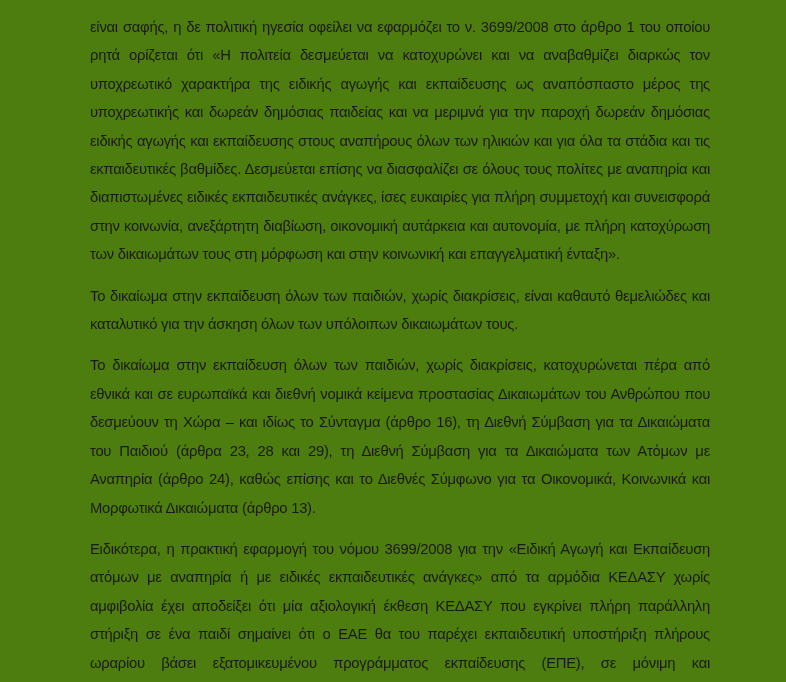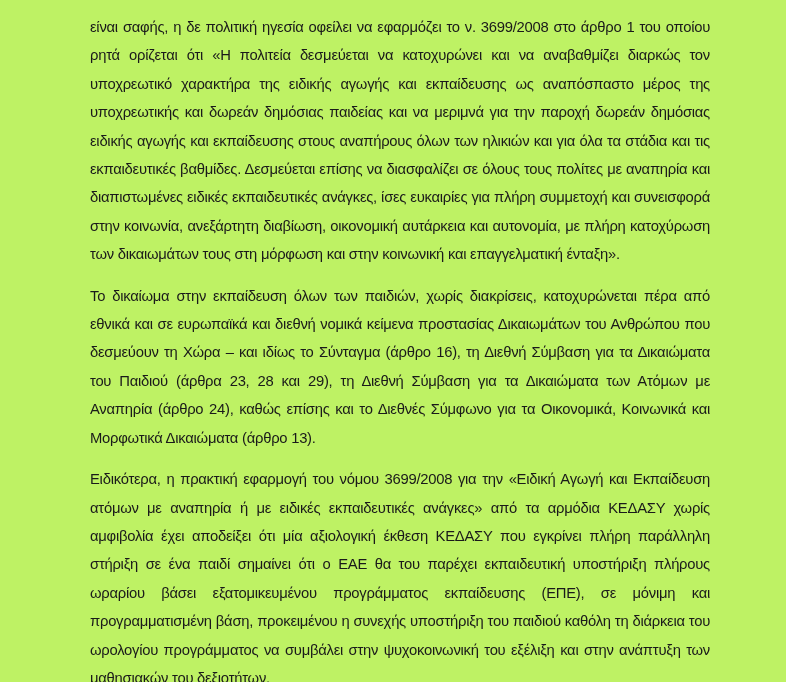--- a/index.html
+++ b/index.html
@@ -11,21 +11,21 @@
     height: 682px;
     overflow: hidden;
     background: #ffffff;
     font-family: "Liberation Sans", "DejaVu Sans", sans-serif;
   }
   .page {
     box-sizing: border-box;
     width: 786px;
     height: 682px;
     padding: 13px 76px 0 90px;
-    background: #bef264;
+    background: #4d7c0f;
   }
   .doc-body p {
     margin: 0 0 13px 0;
     font-size: 14.8px;
     letter-spacing: -0.25px;
     line-height: 28.4px;
     color: #1a1a1a;
     text-align: justify;
     text-justify: inter-word;
   }
@@ -35,16 +35,17 @@
   .doc-body .run-bold {
     font-weight: normal;
   }
 </style>
 </head>
 <body style="background: rgb(255, 255, 255);">
 
 <main class="page">
   <div class="doc-body" id="doc-body">
       <p style="color: rgb(26, 26, 26);"><span class="run">είναι σαφής, η δε πολιτική ηγεσία οφείλει να εφαρμόζει το ν. 3699/2008 στο άρθρο 1 του οποίου ρητά ορίζεται ότι «Η πολιτεία δεσμεύεται να κατοχυρώνει και να αναβαθμίζει διαρκώς τον υποχρεωτικό χαρακτήρα της ειδικής αγωγής και εκπαίδευσης ως αναπόσπαστο μέρος της υποχρεωτικής και δωρεάν δημόσιας παιδείας και να μεριμνά για την παροχή δωρεάν δημόσιας ειδικής αγωγής και εκπαίδευσης στους αναπήρους όλων των ηλικιών και για όλα τα στάδια και τις εκπαιδευτικές βαθμίδες. Δεσμεύεται επίσης να διασφαλίζει σε όλους τους πολίτες με αναπηρία και διαπιστωμένες ειδικές εκπαιδευτικές ανάγκες, ίσες ευκαιρίες για πλήρη συμμετοχή και συνεισφορά στην κοινωνία, ανεξάρτητη διαβίωση, οικονομική αυτάρκεια και αυτονομία, με πλήρη κατοχύρωση των δικαιωμάτων τους στη μόρφωση και στην κοινωνική και επαγγελματική ένταξη».</span></p>
+      <p style="color: rgb(26, 26, 26);"><span class="run">Το δικαίωμα στην εκπαίδευση όλων των παιδιών, χωρίς διακρίσεις, είναι καθαυτό θεμελιώδες και καταλυτικό για την άσκηση όλων των υπόλοιπων δικαιωμάτων τους.</span></p>
       <p style="color: rgb(26, 26, 26);"><span class="run">Το δικαίωμα στην εκπαίδευση όλων των παιδιών, χωρίς διακρίσεις, κατοχυρώνεται πέρα από εθνικά και σε ευρωπαϊκά και διεθνή νομικά κείμενα προστασίας Δικαιωμάτων του Ανθρώπου που δεσμεύουν τη Χώρα – και ιδίως το Σύνταγμα (άρθρο 16), τη Διεθνή Σύμβαση για τα Δικαιώματα του Παιδιού (άρθρα 23, 28 και 29), τη Διεθνή Σύμβαση για τα Δικαιώματα των Ατόμων με Αναπηρία (άρθρο 24), καθώς επίσης και το Διεθνές Σύμφωνο για τα Οικονομικά, Κοινωνικά και Μορφωτικά Δικαιώματα (άρθρο 13).</span></p>
       <p style="color: rgb(26, 26, 26);"><span class="run">Ειδικότερα, η πρακτική εφαρμογή του νόμου 3699/2008 για την «Ειδική Αγωγή και Εκπαίδευση ατόμων με αναπηρία ή με ειδικές εκπαιδευτικές ανάγκες» από τα αρμόδια ΚΕΔΑΣΥ χωρίς αμφιβολία έχει αποδείξει ότι μία αξιολογική έκθεση ΚΕΔΑΣΥ που εγκρίνει πλήρη παράλληλη στήριξη σε ένα παιδί σημαίνει ότι ο ΕΑΕ θα του παρέχει εκπαιδευτική υποστήριξη </span><span class="run-bold">πλήρους</span><span class="run"> ωραρίου βάσει </span><span class="run-bold">εξατομικευμένου προγράμματος εκπαίδευσης (ΕΠΕ)</span><span class="run">, σε μόνιμη και προγραμματισμένη βάση, προκειμένου η συνεχής υποστήριξη του παιδιού καθόλη τη διάρκεια του ωρολογίου προγράμματος να συμβάλει στην ψυχοκοινωνική του εξέλιξη και στην ανάπτυξη των μαθησιακών του δεξιοτήτων.</span></p>
     </div>
 </main>
 
 </body></html>

